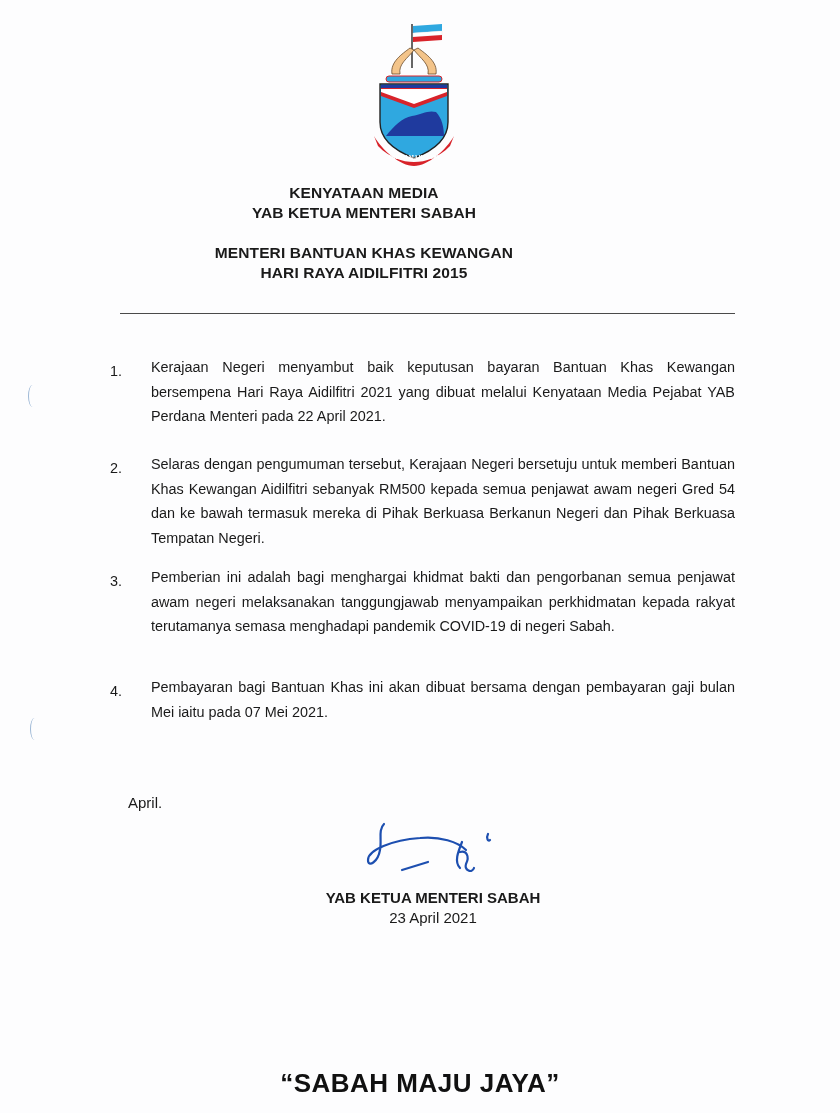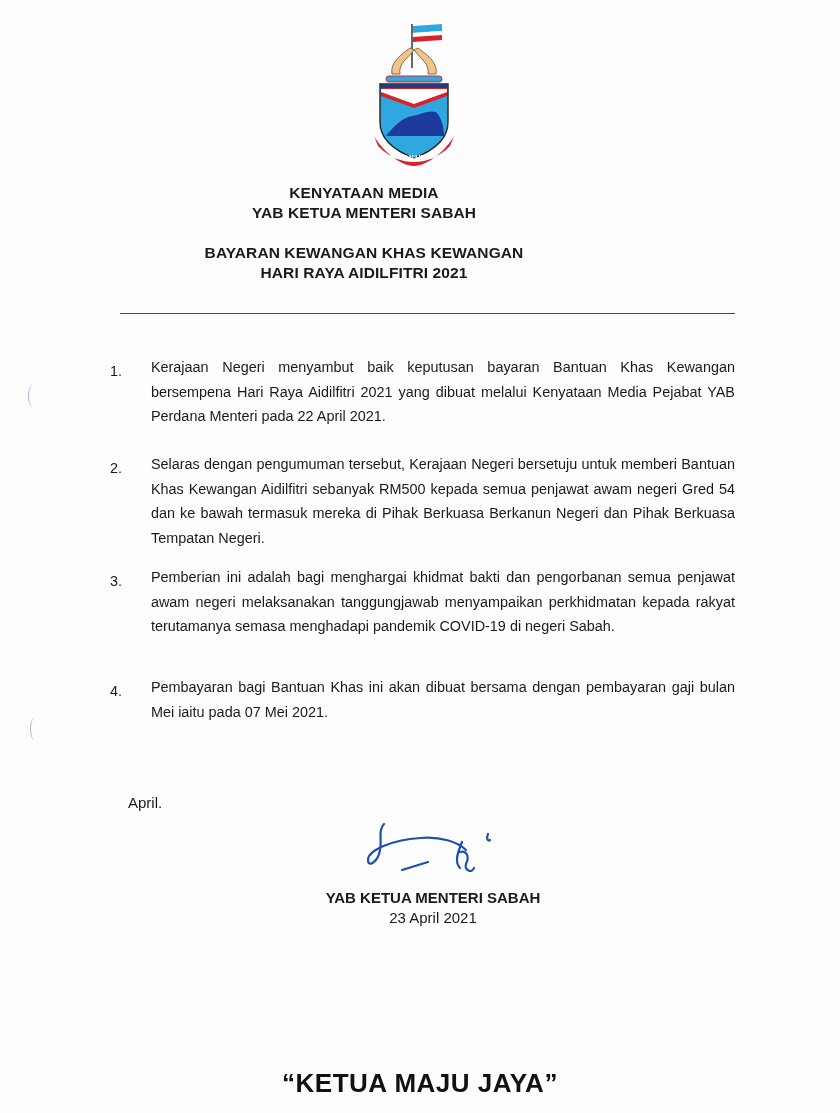--- a/index.html
+++ b/index.html
@@ -72,22 +72,22 @@
   <path d="M2,118 C10,132 28,148 42,148 C56,148 74,132 82,118 L78,128 C66,140 54,144 42,144 C30,144 18,140 6,128 Z" fill="#d8232a"></path>
   <text x="42" y="141" font-size="5.5" fill="#fff" text-anchor="middle" font-family="Liberation Serif, serif" font-weight="bold">SABAH MAJU JAYA</text>
 </svg>
 
 <div class="heading h1">
   <div>KENYATAAN MEDIA</div>
   <div>YAB KETUA MENTERI SABAH</div>
 </div>
 
 <div class="heading h2">
-  <div>BAYARAN KEWANGAN KHAS KEWANGAN</div>
-  <div>HARI RAYA AIDILFITRI 2021</div>
+  <div>MENTERI BANTUAN KHAS KEWANGAN</div>
+  <div>HARI RAYA AIDILFITRI 2015</div>
 </div>
 
 <div class="rule"></div>
 
 <div class="para p1">
   <span class="num">1.</span>
   <span class="text">Kerajaan Negeri menyambut baik keputusan bayaran Bantuan Khas Kewangan bersempena Hari Raya Aidilfitri 2021 yang dibuat melalui Kenyataan Media Pejabat YAB Perdana Menteri pada 22 April 2021.</span>
 </div>
 <div class="para p2">
   <span class="num">2.</span>
@@ -109,16 +109,16 @@
     <path d="M22,6 C16,12 20,22 18,32 C16,44 6,50 6,42 C6,32 30,22 58,20 C78,18 96,24 104,32"></path>
     <path d="M40,52 L66,44"></path>
     <path d="M100,24 C96,34 92,44 98,50 M98,34 C104,32 108,38 104,46 C102,52 110,56 112,50"></path>
     <path d="M126,16 C124,20 126,24 128,22"></path>
   </g>
 </svg>
 
 <div class="signer">YAB KETUA MENTERI SABAH</div>
 <div class="date">23 April 2021</div>
 
-<div class="motto">“KETUA MAJU JAYA”</div>
+<div class="motto">“SABAH MAJU JAYA”</div>
 
 <div class="punch punch1"></div>
 <div class="punch punch2"></div>
 
 </body></html>

